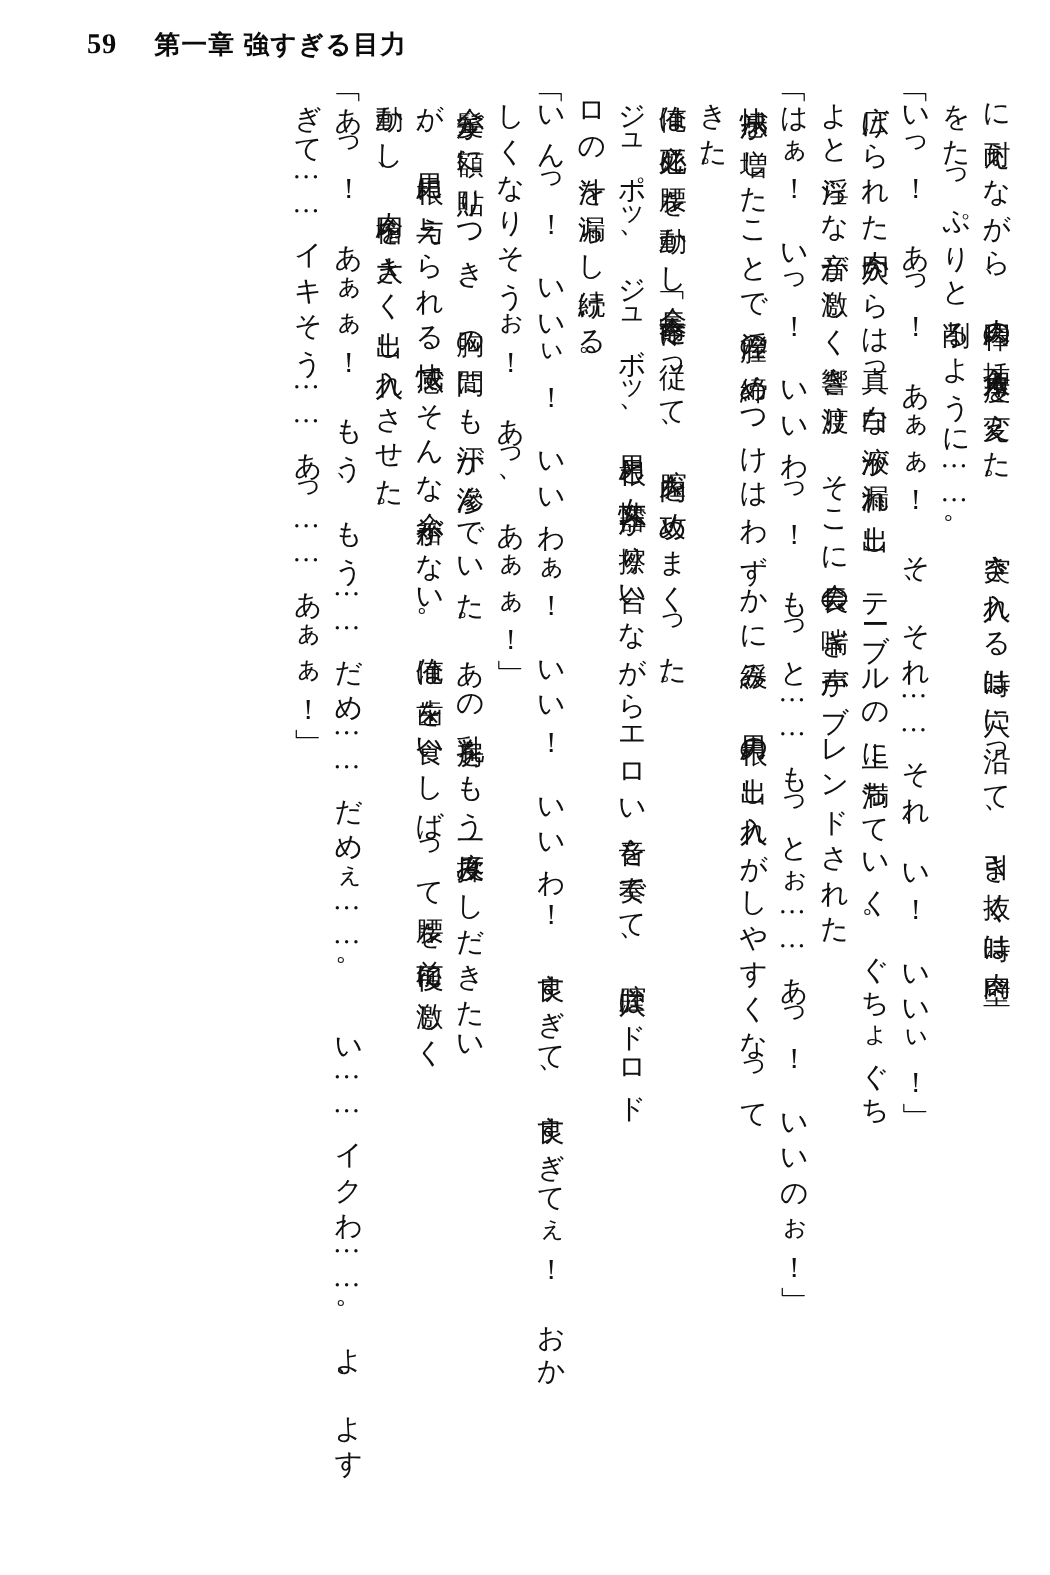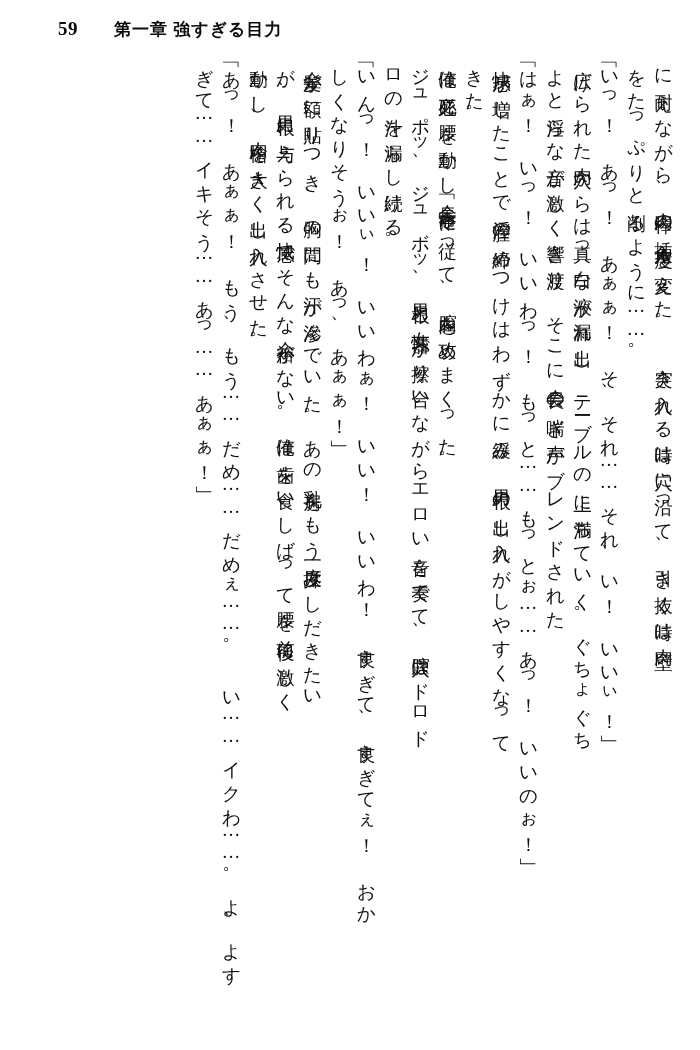--- a/index.html
+++ b/index.html
@@ -34,21 +34,21 @@
   }
   .page-number {
     font-size: 19px;
     font-weight: bold;
     letter-spacing: 0.5px;
     color: #0b0b0b;
   }
   .chapter-title {
     font-size: 17px;
     font-weight: bold;
-    margin-left: 36px;
+    margin-left: 25px;
     letter-spacing: 1px;
     color: #0b0b0b;
   }
   .body-area {
     position: absolute;
     top: 56px;
     left: 28px;
     width: 644px;
     height: 980px;
     display: flex;

